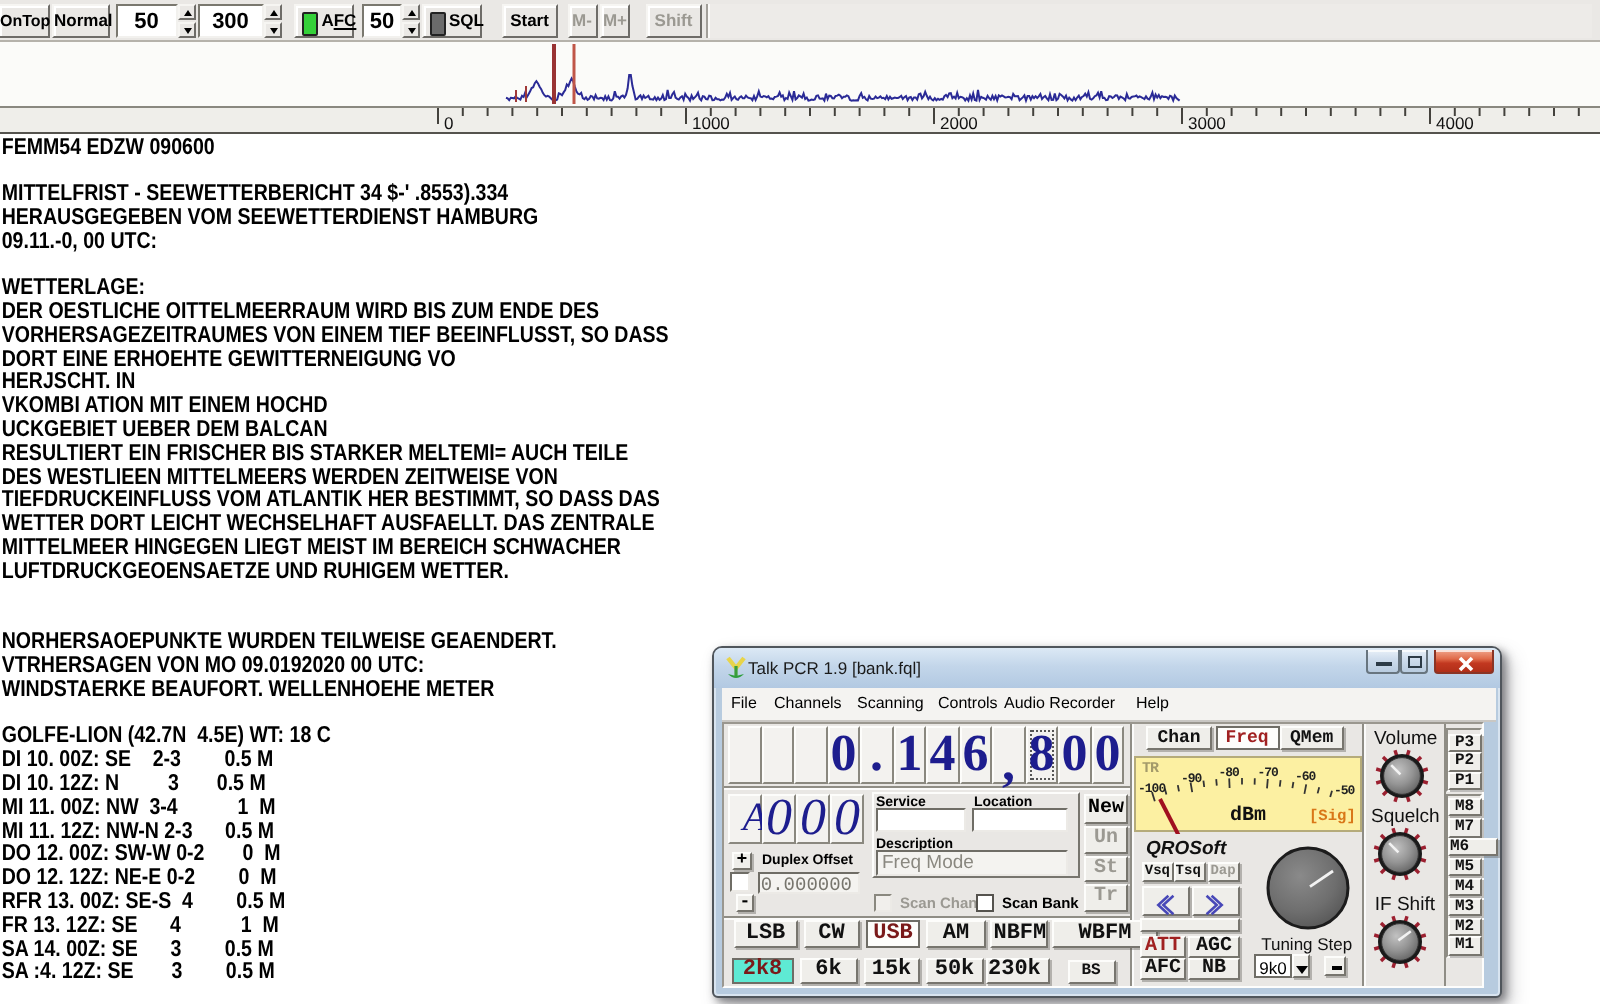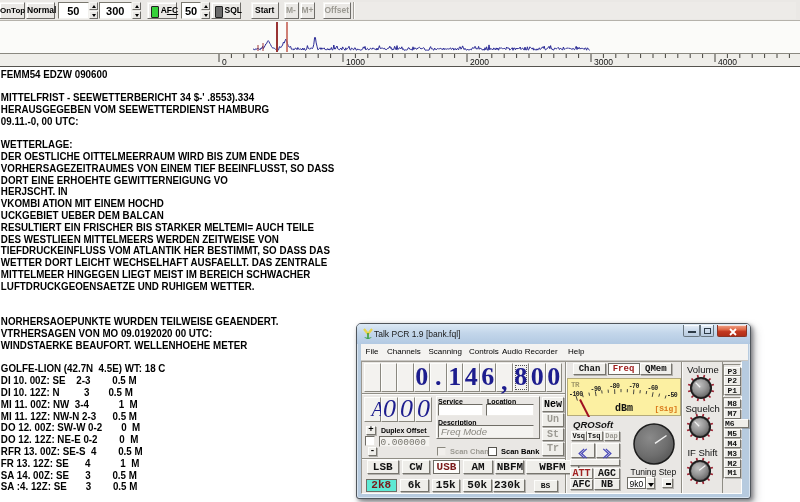--- a/index.html
+++ b/index.html
@@ -68,21 +68,21 @@
         <div class="arr"></div>
       </div>
     </div>
   <div class="tbtn" style="left:210.5px;width:30px;text-align:left">
       <div class="led" style="left:3px;background:#6b6b6b"></div>
       <span style="position:absolute;left:13px;top:0">SQL</span>
     </div>
   <div class="tbtn" style="left:250.5px;width:28.5px">Start</div>
   <div class="tbtn dis" style="left:283.5px;width:15px">M-</div>
   <div class="tbtn dis" style="left:300px;width:15px">M+</div>
-  <div class="tbtn dis" style="left:322.5px;width:28.5px">Offset</div>
+  <div class="tbtn dis" style="left:322.5px;width:28.5px">Shift</div>
   <div style="position:absolute;left:353px;top:2px;width:1px;height:17px;background:#a29f99"></div>
     <div style="position:absolute;left:354px;top:2px;width:1px;height:17px;background:#fbfaf8"></div>
     <div style="position:absolute;left:355px;top:2px;width:441px;height:17px;background:#edebe8"></div>
 </div>
 <div id="spectrum">
 <svg width="800" height="32" style="position:absolute;left:0;top:0">
   <polyline points="253.0,27.9 253.8,28.2 254.6,29.1 255.4,27.9 256.2,28.0 257.0,28.2 257.8,27.2 258.6,28.0 259.4,28.3 260.2,28.8 261.0,26.9 261.8,27.5 262.6,25.3 263.4,27.6 264.2,26.2 265.0,24.8 265.8,23.0 266.6,22.6 267.4,20.6 268.2,19.6 269.0,20.7 269.8,22.4 270.6,23.6 271.4,25.4 272.2,26.6 273.0,27.3 273.8,26.9 274.6,27.3 275.4,28.1 276.2,28.9 277.0,27.7 277.8,29.2 278.6,28.8 279.4,25.7 280.2,26.0 281.0,26.6 281.8,25.2 282.6,24.0 283.4,21.2 284.2,22.1 285.0,19.9 285.8,18.2 286.6,19.7 287.4,22.3 288.2,24.7 289.0,25.9 289.8,26.2 290.6,25.4 291.4,28.1 292.2,28.6 293.0,27.7 293.8,28.9 294.6,28.4 295.4,27.0 296.2,27.3 297.0,28.7 297.8,26.5 298.6,28.2 299.4,28.3 300.2,27.9 301.0,28.0 301.8,29.0 302.6,27.1 303.4,28.8 304.2,27.2 305.0,29.1 305.8,29.2 306.6,28.3 307.4,24.6 308.2,27.3 309.0,27.4 309.8,28.3 310.6,27.2 311.4,26.8 312.2,27.8 313.0,26.4 313.8,23.3 314.6,16.5 315.4,16.5 316.2,21.9 317.0,25.2 317.8,28.7 318.6,28.4 319.4,27.4 320.2,26.7 321.0,28.5 321.8,26.8 322.6,28.0 323.4,27.5 324.2,26.9 325.0,28.6 325.8,28.6 326.6,28.8 327.4,27.6 328.2,29.0 329.0,27.8 329.8,28.9 330.6,28.3 331.4,26.5 332.2,29.0 333.0,28.6 333.8,24.0 334.6,28.0 335.4,28.0 336.2,26.1 337.0,25.0 337.8,27.8 338.6,28.4 339.4,28.8 340.2,27.7 341.0,27.1 341.8,28.9 342.6,25.9 343.4,27.3 344.2,28.0 345.0,29.3 345.8,26.8 346.6,28.5 347.4,27.7 348.2,26.8 349.0,25.3 349.8,28.3 350.6,29.2 351.4,27.1 352.2,27.3 353.0,28.5 353.8,28.7 354.6,26.8 355.4,27.0 356.2,29.1 357.0,29.0 357.8,27.9 358.6,28.6 359.4,28.6 360.2,29.2 361.0,28.8 361.8,28.9 362.6,27.8 363.4,25.9 364.2,27.4 365.0,25.4 365.8,28.9 366.6,28.0 367.4,27.3 368.2,28.6 369.0,28.9 369.8,27.7 370.6,27.2 371.4,28.1 372.2,28.1 373.0,26.8 373.8,27.7 374.6,28.0 375.4,28.1 376.2,29.1 377.0,27.0 377.8,29.0 378.6,27.2 379.4,24.7 380.2,27.3 381.0,27.6 381.8,27.0 382.6,27.2 383.4,27.7 384.2,27.1 385.0,28.4 385.8,28.3 386.6,28.6 387.4,27.5 388.2,27.3 389.0,27.0 389.8,25.2 390.6,27.3 391.4,26.7 392.2,29.1 393.0,28.0 393.8,28.5 394.6,25.3 395.4,27.1 396.2,28.9 397.0,24.6 397.8,28.7 398.6,28.0 399.4,26.7 400.2,27.2 401.0,27.8 401.8,25.8 402.6,28.5 403.4,27.8 404.2,29.3 405.0,29.1 405.8,28.8 406.6,29.0 407.4,28.7 408.2,26.9 409.0,26.7 409.8,28.3 410.6,28.4 411.4,28.2 412.2,29.3 413.0,25.8 413.8,28.6 414.6,26.8 415.4,27.0 416.2,28.1 417.0,28.2 417.8,27.0 418.6,26.8 419.4,26.3 420.2,26.9 421.0,28.1 421.8,27.4 422.6,27.4 423.4,26.7 424.2,27.1 425.0,29.0 425.8,29.3 426.6,29.1 427.4,29.2 428.2,29.1 429.0,29.2 429.8,27.0 430.6,25.6 431.4,27.9 432.2,27.4 433.0,28.7 433.8,29.2 434.6,27.0 435.4,28.3 436.2,28.5 437.0,28.3 437.8,27.3 438.6,28.1 439.4,27.8 440.2,27.2 441.0,28.1 441.8,27.9 442.6,28.6 443.4,27.0 444.2,28.7 445.0,27.4 445.8,28.4 446.6,28.1 447.4,27.8 448.2,28.0 449.0,28.0 449.8,27.6 450.6,26.9 451.4,28.5 452.2,27.6 453.0,27.0 453.8,29.1 454.6,27.8 455.4,27.5 456.2,29.0 457.0,27.7 457.8,27.7 458.6,28.8 459.4,26.1 460.2,25.8 461.0,28.2 461.8,27.1 462.6,24.9 463.4,26.9 464.2,28.6 465.0,27.3 465.8,28.7 466.6,29.2 467.4,28.1 468.2,29.1 469.0,28.4 469.8,28.9 470.6,28.4 471.4,28.8 472.2,27.1 473.0,26.5 473.8,27.5 474.6,25.7 475.4,25.6 476.2,28.1 477.0,27.3 477.8,28.2 478.6,25.4 479.4,28.1 480.2,27.4 481.0,27.6 481.8,28.0 482.6,29.2 483.4,28.1 484.2,29.3 485.0,26.7 485.8,28.8 486.6,25.8 487.4,29.0 488.2,29.3 489.0,23.9 489.8,28.9 490.6,27.4 491.4,27.9 492.2,28.2 493.0,28.8 493.8,26.9 494.6,28.1 495.4,28.9 496.2,26.9 497.0,28.6 497.8,27.0 498.6,29.2 499.4,26.7 500.2,27.3 501.0,26.7 501.8,27.2 502.6,27.7 503.4,27.6 504.2,27.4 505.0,27.6 505.8,28.6 506.6,26.0 507.4,27.1 508.2,27.1 509.0,27.0 509.8,29.1 510.6,28.4 511.4,27.7 512.2,26.7 513.0,29.3 513.8,27.0 514.6,27.0 515.4,28.8 516.2,27.1 517.0,28.1 517.8,27.1 518.6,28.0 519.4,27.2 520.2,26.0 521.0,28.5 521.8,27.6 522.6,27.0 523.4,28.2 524.2,29.1 525.0,26.1 525.8,29.0 526.6,28.9 527.4,25.8 528.2,29.1 529.0,28.4 529.8,25.9 530.6,26.5 531.4,27.2 532.2,28.2 533.0,26.8 533.8,29.2 534.6,27.8 535.4,28.7 536.2,29.3 537.0,27.8 537.8,29.1 538.6,27.8 539.4,26.8 540.2,28.6 541.0,27.5 541.8,27.0 542.6,25.8 543.4,27.3 544.2,25.1 545.0,28.4 545.8,28.8 546.6,28.2 547.4,27.1 548.2,26.7 549.0,25.3 549.8,27.7 550.6,24.6 551.4,28.0 552.2,27.9 553.0,29.1 553.8,28.9 554.6,27.1 555.4,27.2 556.2,28.0 557.0,27.5 557.8,26.6 558.6,26.7 559.4,28.5 560.2,27.3 561.0,27.7 561.8,28.2 562.6,29.1 563.4,26.0 564.2,28.1 565.0,28.3 565.8,27.5 566.6,27.3 567.4,27.2 568.2,26.8 569.0,27.7 569.8,27.2 570.6,27.6 571.4,28.0 572.2,28.5 573.0,27.2 573.8,28.3 574.6,28.7 575.4,27.3 576.2,25.3 577.0,28.6 577.8,26.3 578.6,27.8 579.4,26.5 580.2,28.1 581.0,27.1 581.8,27.5 582.6,27.4 583.4,27.6 584.2,28.5 585.0,26.9 585.8,27.3 586.6,29.2 587.4,26.8 588.2,28.0 589.0,28.7 589.8,29.3" fill="none" stroke="#2a2a96" stroke-width="1"></polyline>
   <line x1="277" y1="1" x2="277" y2="31" stroke="#993333" stroke-width="2"></line>
   <line x1="287" y1="1" x2="287" y2="31" stroke="#c05648" stroke-width="1.5"></line>
   <line x1="258" y1="24" x2="258" y2="30" stroke="#a03838" stroke-width="1"></line>
@@ -271,21 +271,21 @@
       <div class="cell" style="left:53px;top:35px;width:17px;height:25px">
         <div style="position:absolute;left:0;top:-4px;width:100%;box-sizing:content-box;text-align:center;font-family:'Liberation Serif',serif;font-style:italic;font-size:26px;color:#1d1d8e">0</div>
       </div>
       <div style="position:absolute;left:74px;top:34px;width:104px;height:43px;border:1px solid;border-color:#fdfdfb #77756e #77756e #fdfdfb"></div>
       <div style="position:absolute;left:76px;top:35.5px;font-size:7px;font-weight:bold">Service</div>
       <div style="position:absolute;left:125px;top:35.5px;font-size:7px;font-weight:bold">Location</div>
       <div style="position:absolute;left:76px;top:42px;width:45px;height:12px;background:#fff;border:1px solid;border-color:#6f6d66 #eceae6 #eceae6 #6f6d66"></div>
       <div style="position:absolute;left:124px;top:42px;width:48px;height:12px;background:#fff;border:1px solid;border-color:#6f6d66 #eceae6 #eceae6 #6f6d66"></div>
       <div style="position:absolute;left:76px;top:57px;font-size:7px;font-weight:bold">Description</div>
       <div style="position:absolute;left:76px;top:63px;width:96px;height:13px;background:#f4f3f0;border:1px solid;border-color:#6f6d66 #eceae6 #eceae6 #6f6d66">
-        <span style="position:absolute;left:2px;top:0px;font-style:italic;font-size:9.5px;color:#8a8880">Freq Mode</span>
+        <span style="position:absolute;left:2px;top:0px;font-size:9.5px;color:#8a8880">Freq Mode</span>
       </div>
       <div class="rb mono" style="left:180px;top:35px;width:22px;height:15px;text-align:center;font-size:10px;line-height:13px;color:#000">New</div>
       <div class="rb mono" style="left:180px;top:51px;width:22px;height:14px;text-align:center;font-size:10px;line-height:12px;color:#9b9992">Un</div>
       <div class="rb mono" style="left:180px;top:66px;width:22px;height:13px;text-align:center;font-size:10px;line-height:11px;color:#9b9992">St</div>
       <div class="rb mono" style="left:180px;top:80px;width:22px;height:14px;text-align:center;font-size:10px;line-height:12px;color:#9b9992">Tr</div>
       <div class="rb mono" style="left:4px;top:64px;width:10px;height:9px;font-size:9px;line-height:7px;text-align:center">+</div>
       <div style="position:absolute;left:19px;top:65px;font-size:7px;font-weight:bold">Duplex Offset</div>
       <div style="position:absolute;left:3px;top:73.5px;width:10px;height:10px;background:#fff;border:1px solid;border-color:#6f6d66 #eceae6 #eceae6 #6f6d66"></div>
       <div style="position:absolute;left:17px;top:73.5px;width:51px;height:11px;background:#f4f3f0;border:1px solid;border-color:#6f6d66 #eceae6 #eceae6 #6f6d66">
         <span class="mono" style="position:absolute;right:3px;top:0px;font-size:9.5px;font-weight:normal;font-family:'Liberation Mono',monospace;color:#77756d">0.000000</span>

